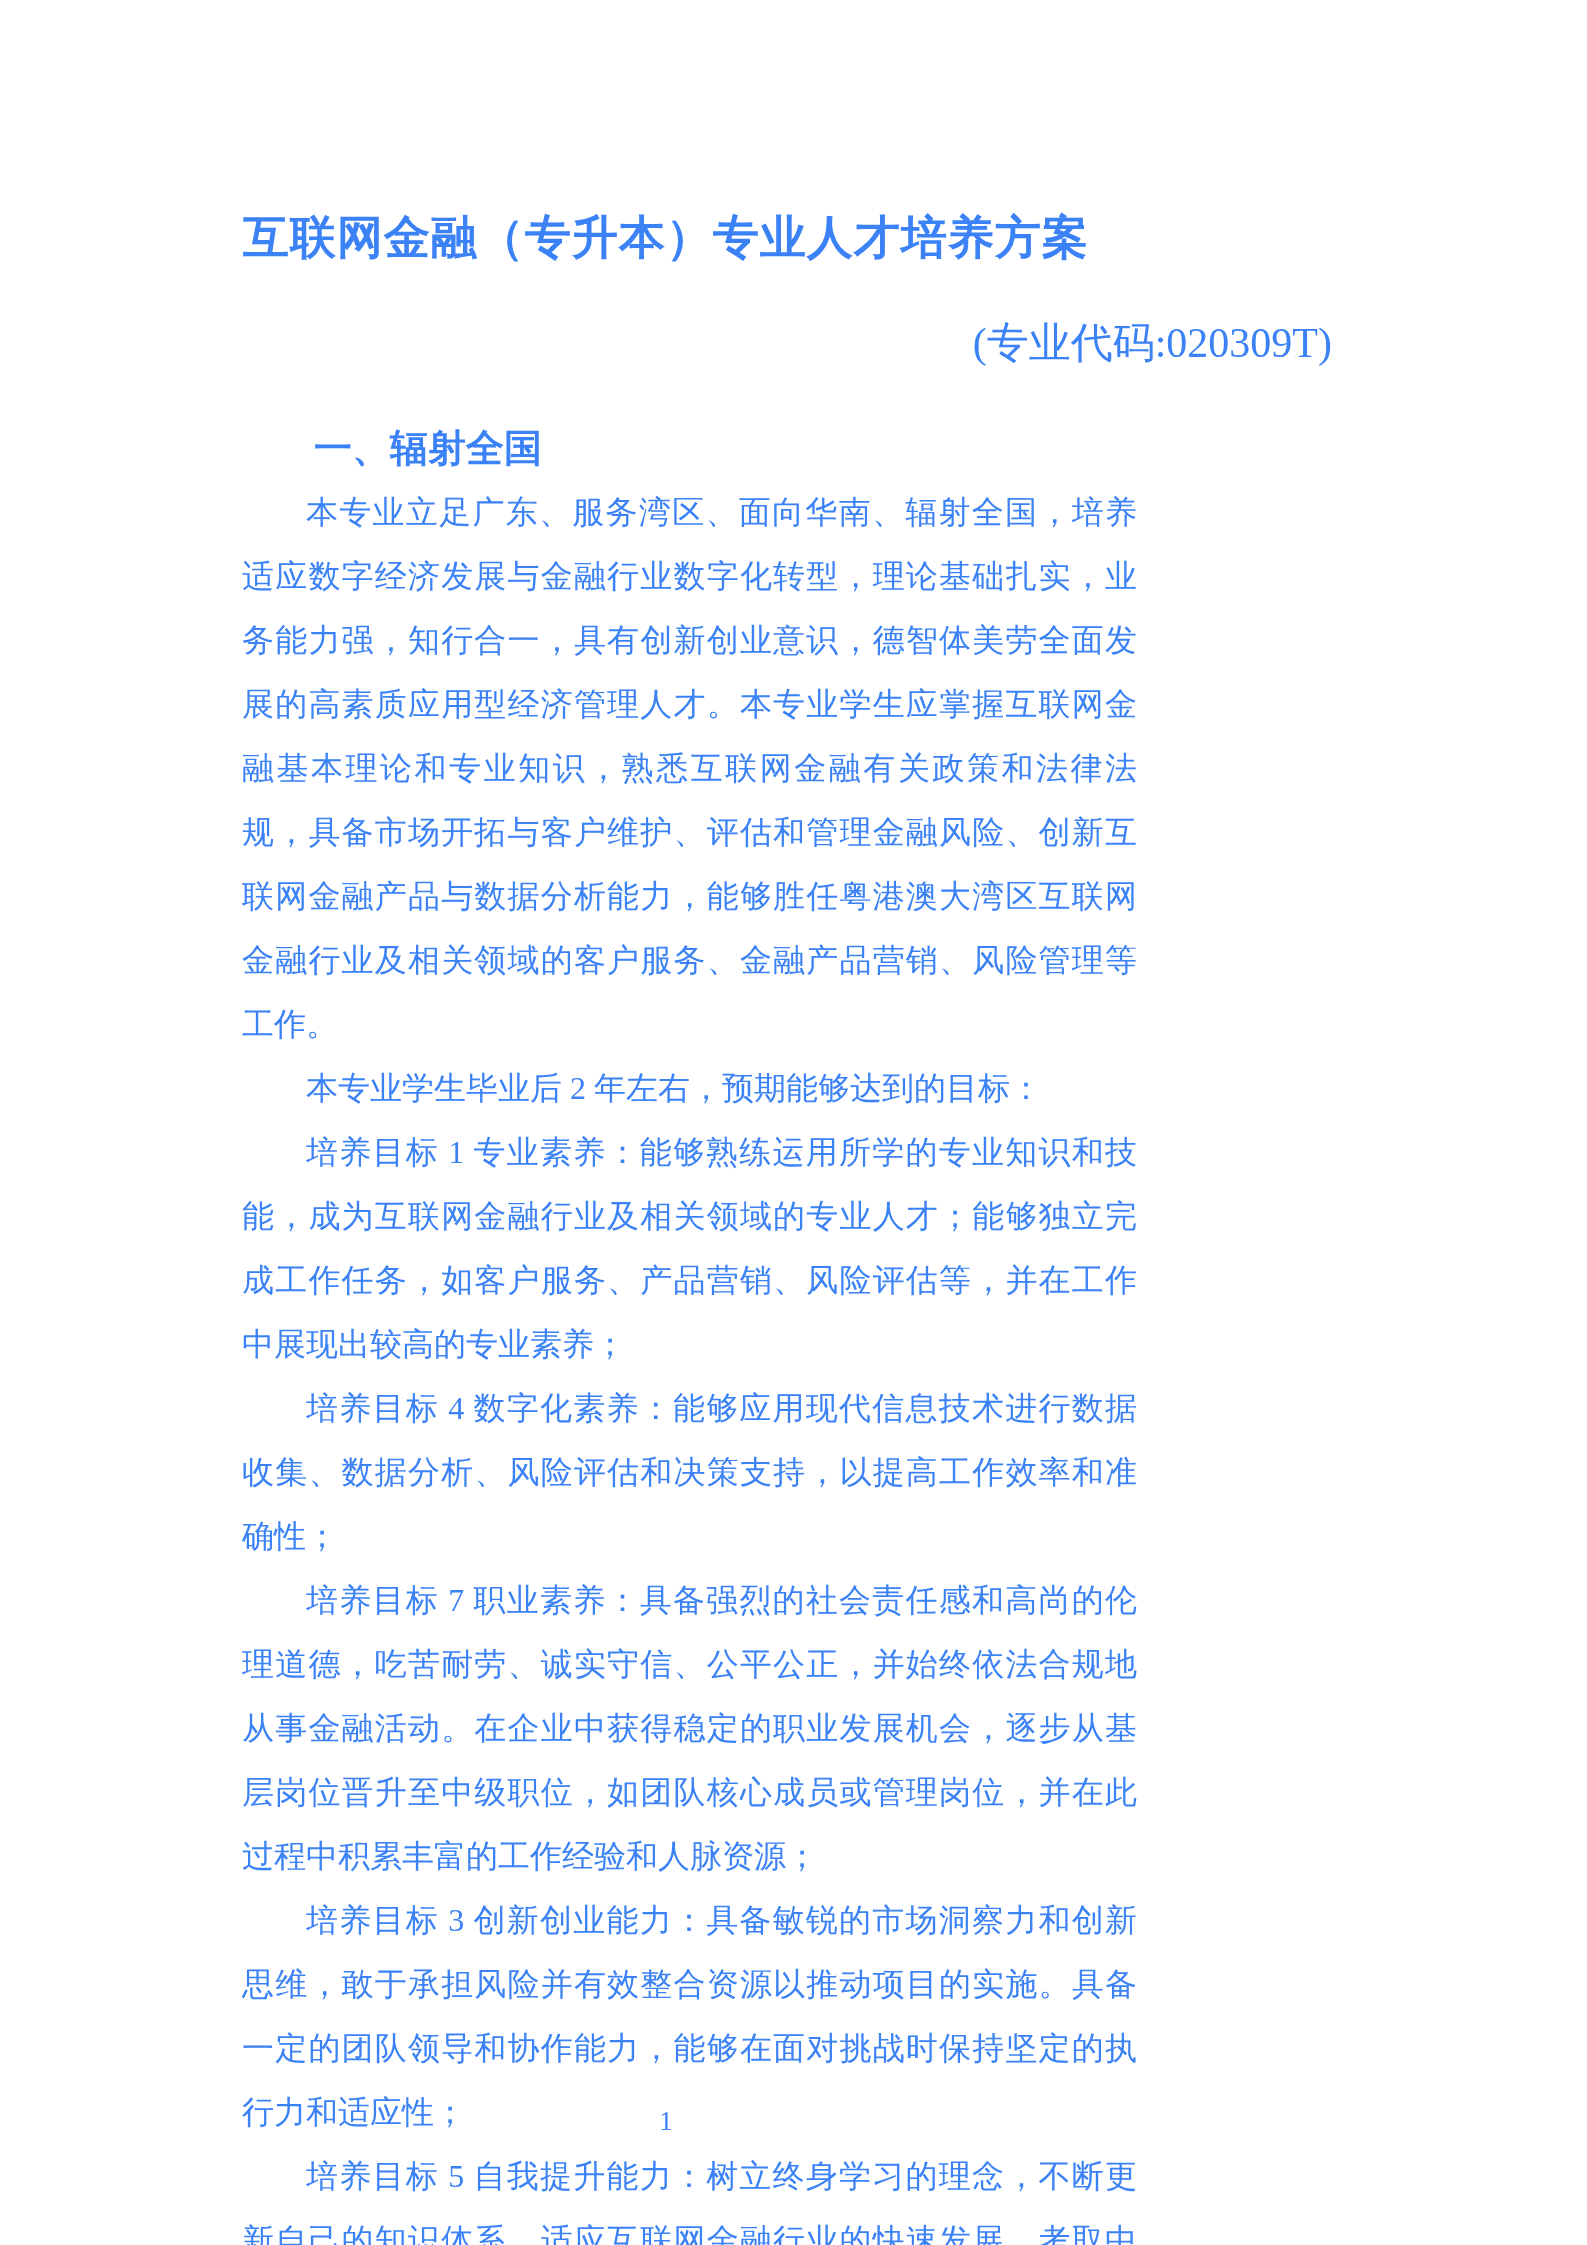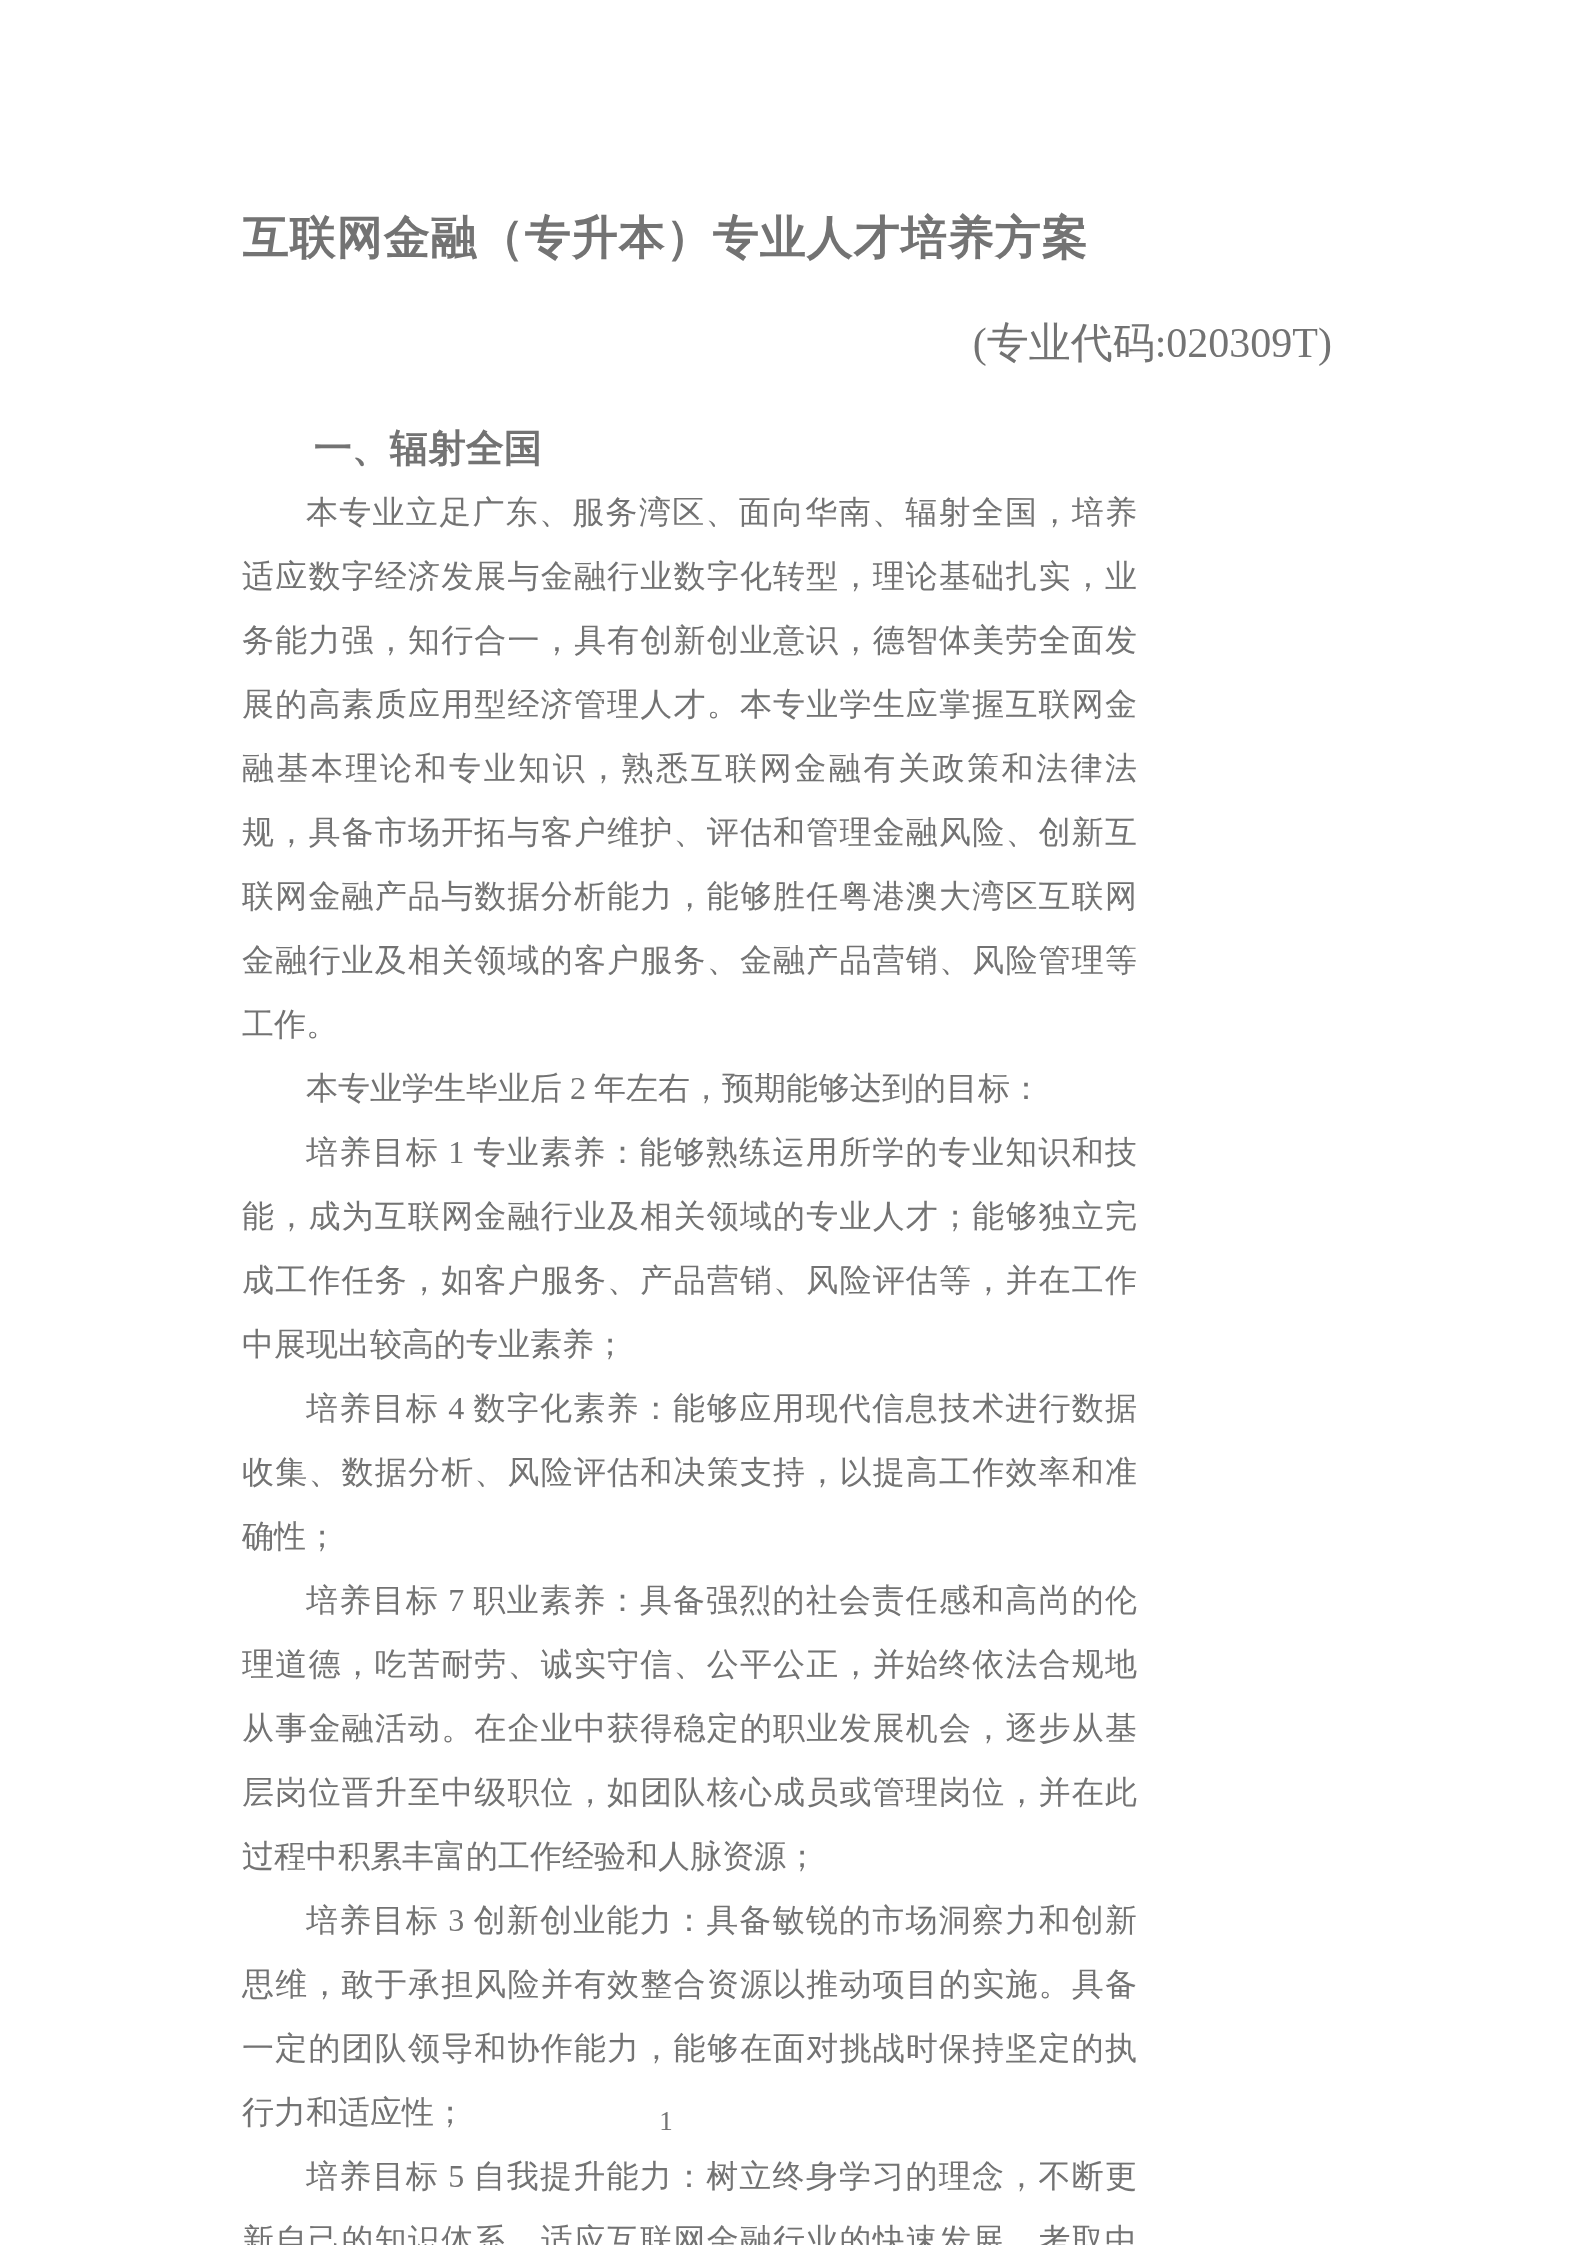--- a/index.html
+++ b/index.html
@@ -5,21 +5,21 @@
   html, body {
     margin: 0;
     padding: 0;
     background: #ffffff;
   }
   .page {
     position: relative;
     width: 1332px;
     height: 2245px;
     background: #ffffff;
-    color: #737373;
+    color: #3b82f6;
     overflow: hidden;
   }
   .doc-title {
     margin: 212px 0 0 0;
     text-align: center;
     font-family: "Liberation Sans", "DejaVu Sans", sans-serif;
     font-weight: bold;
     font-size: 46px;
     line-height: 50px;
     letter-spacing: 1px;

